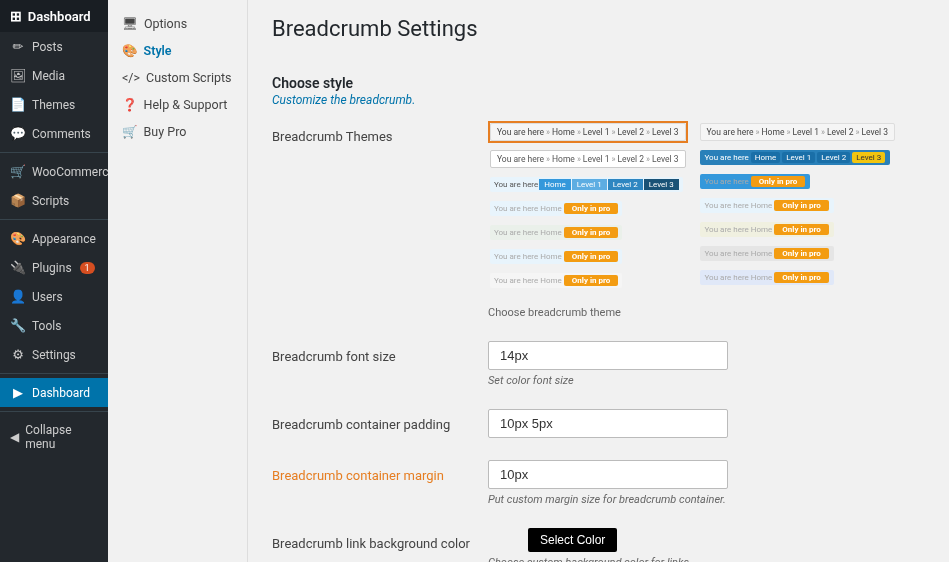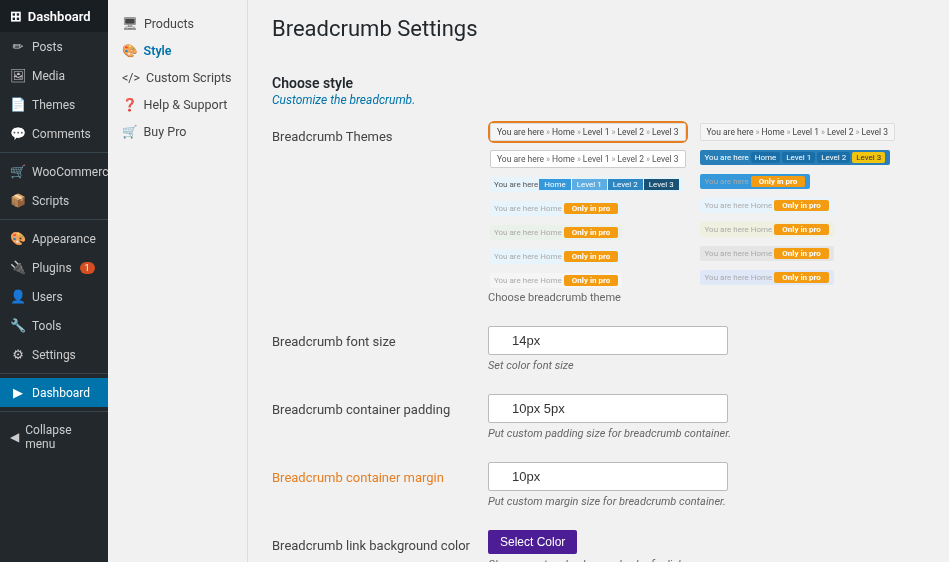--- a/index.html
+++ b/index.html
@@ -29,34 +29,34 @@
     .page-title { font-size: 22px; font-weight: 400; margin-bottom: 34px; color: #23282d; }
 
     .section-title { font-size: 14px; font-weight: 600; color: #23282d; margin-bottom: 2px; }
     .section-subtitle { font-size: 12px; color: #0073aa; margin-bottom: 14px; font-style: italic; }
 
     .settings-row { display: flex; align-items: flex-start; margin-bottom: 22px; gap: 16px; }
     .settings-label { width: 200px; flex-shrink: 0; font-size: 13px; color: #444; padding-top: 8px; }
     .settings-label.orange { color: #e67e22; }
     .settings-control { flex: 1; }
 
-    .theme-hint { font-size: 11px; color: #666; margin-top: 1px; }
-
-    
-    .setting-input { width: 240px; border: 1px solid #bbb; padding: 6px 23px; font-size: 13px; border-radius: 2px; color: #333; background: #fff; }
+    .theme-hint { font-size: 11px; color: #666; margin-top: 16px; }
+
+    
+    .setting-input { width: 240px; border: 1px solid #bbb; padding: 6px 11px; font-size: 13px; border-radius: 2px; color: #333; background: #fff; }
     .input-hint { font-size: 11px; color: #666; margin-top: 4px; font-style: italic; }
 
     
-    .color-btn { background: #4c1d95; color: #fff; border: none; padding: 5px 12px; font-size: 12px; cursor: pointer; border-radius: 2px; }
+    .color-btn { background: #000000; color: #fff; border: none; padding: 5px 12px; font-size: 12px; cursor: pointer; border-radius: 2px; margin-left: 40px; }
 
     
     .themes-container { display: flex; gap: 10px; align-items: flex-start; }
     .themes-col { display: flex; flex-direction: column; gap: 5px; }
 
-    .theme-box { border: 2px solid transparent; border-radius: 6px; cursor: pointer; display: inline-flex; }
+    .theme-box { border: 2px solid transparent; border-radius: 0; cursor: pointer; display: inline-flex; }
     .theme-box.selected { border-color: #e67e22; }
 
     .bc-line { display: flex; align-items: center; gap: 2px; font-size: 8.5px; padding: 3px 6px; border-radius: 2px; white-space: nowrap; }
     .bc-line.style1 { background: #f5f5f5; border: 1px solid #ddd; color: #444; }
     .bc-line.style3 { background: #fff; border: 1px solid #ccc; color: #555; }
 
     .pro-badge { background: #f39c12; color: #fff; padding: 1px 8px; border-radius: 2px; font-size: 8px; font-weight: 700; }
   </style>
 </head>
 <body>
@@ -124,21 +124,21 @@
     <span>◀</span>
     <span>Collapse menu</span>
   </div>
 </div>
 
 <div class="main-area">
 
   <div class="subnav">
     <div class="subnav-item">
       <span>🖥</span>
-      <span>Products</span>
+      <span>Options</span>
     </div>
     <div class="subnav-item active">
       <span>🎨</span>
       <span>Style</span>
     </div>
     <div class="subnav-item">
       <span>&lt;/&gt;</span>
       <span>Custom Scripts</span>
     </div>
     <div class="subnav-item">
@@ -314,21 +314,20 @@
       <div class="settings-control">
         <input class="setting-input" type="text" value="14px" style="">
         <div class="input-hint">Set color font size</div>
       </div>
     </div>
 
     <div class="settings-row">
       <div class="settings-label">Breadcrumb container padding</div>
       <div class="settings-control">
         <input class="setting-input" type="text" value="10px 5px" style="">
-        <div class="input-hint">Put custom padding size for breadcrumb container.</div>
       </div>
     </div>
 
     <div class="settings-row">
       <div class="settings-label orange">Breadcrumb container margin</div>
       <div class="settings-control">
         <input class="setting-input" type="text" value="10px" style="">
         <div class="input-hint">Put custom margin size for breadcrumb container.</div>
       </div>
     </div>

